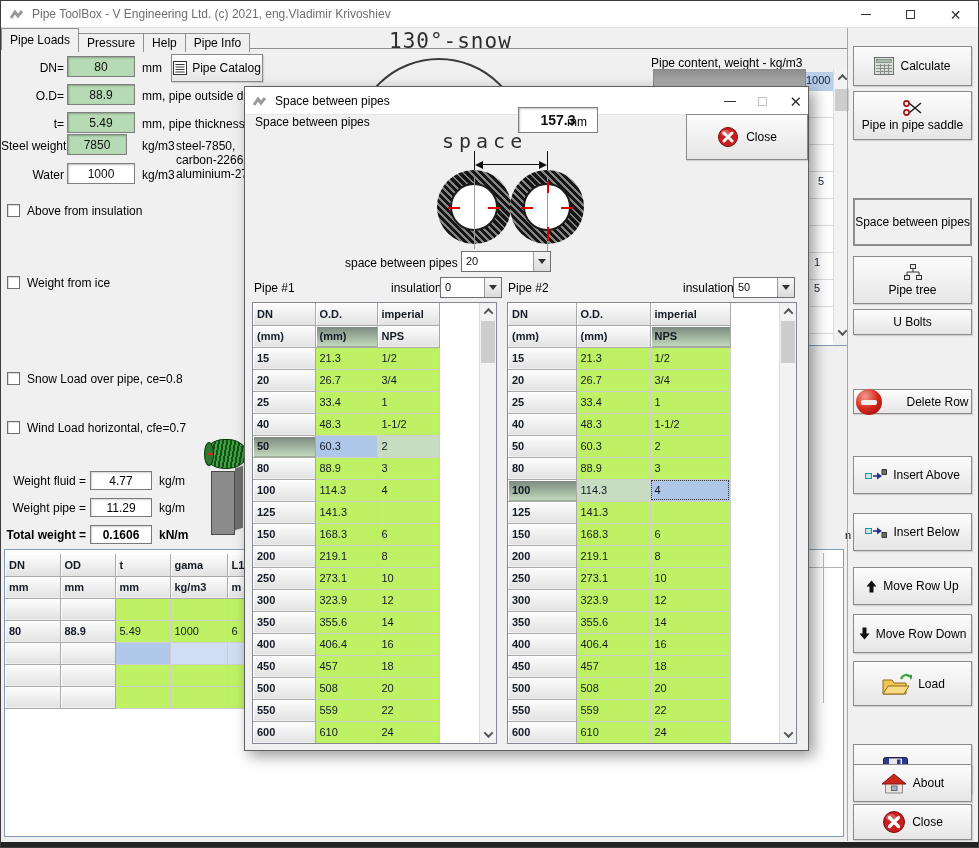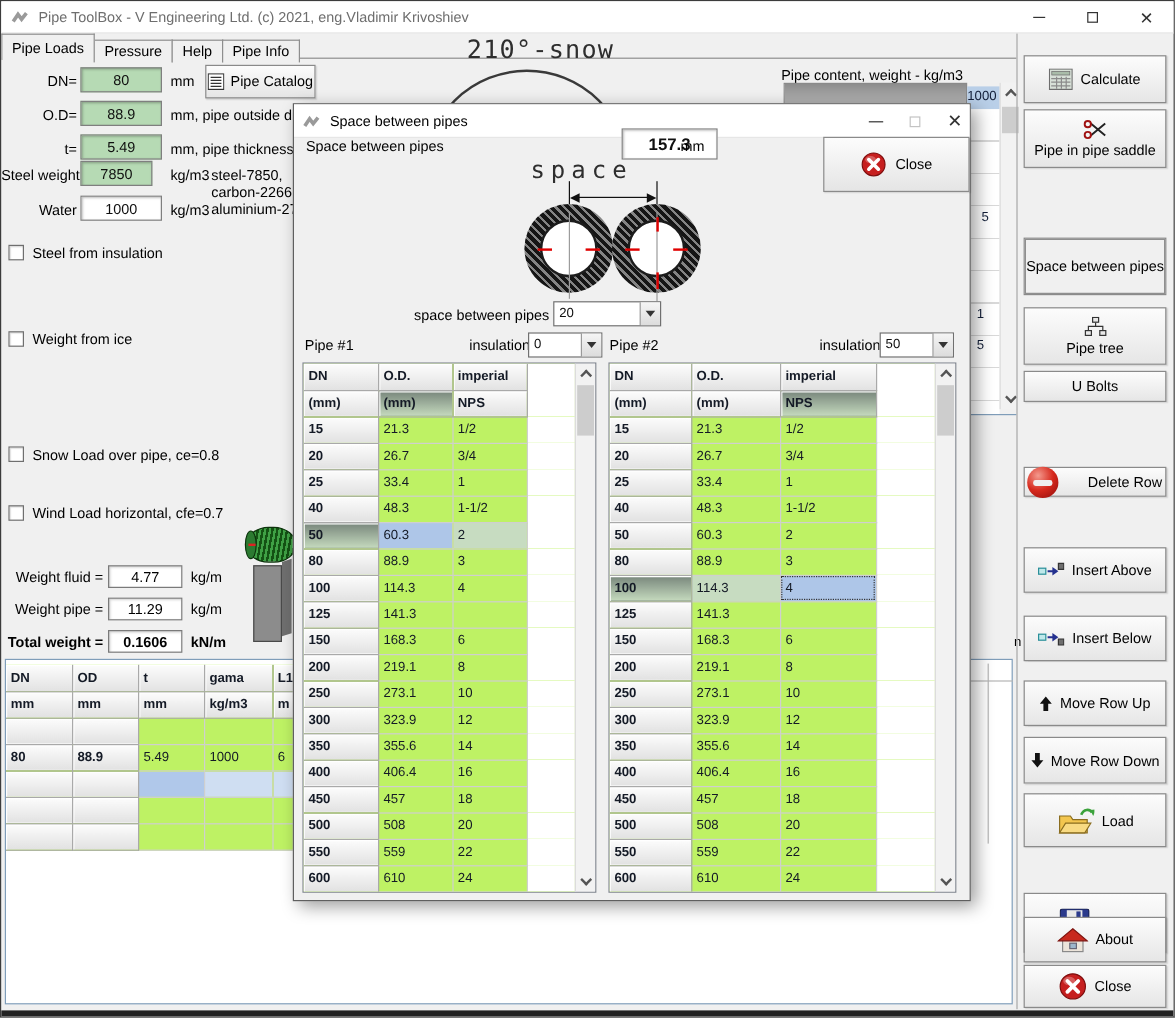--- a/index.html
+++ b/index.html
@@ -131,21 +131,21 @@
   <div class="rbtn" style="position:absolute;left:170px;top:53px;width:92px;height:28px;gap:5px;">
     <span style="display:inline-flex;">
       <svg width="14" height="14">
           <rect x="0.5" y="0.5" width="13" height="13" fill="#fff" stroke="#333"></rect>
           <path d="M2.5 3.5h9M2.5 6h9M2.5 8.5h9M2.5 11h9" stroke="#333"></path>
         </svg>
     </span>
     <span>Pipe Catalog</span>
   </div>
 
-  <span class="stencil" style="position:absolute;left:388px;top:28px;font-size:21px;letter-spacing:1px;">210°-snow</span>
+  <span class="stencil" style="position:absolute;left:388px;top:28px;font-size:21px;letter-spacing:1px;">130°-snow</span>
   <div style="position:absolute;left:352px;top:57px;width:172px;height:172px;border:2px solid #3a3a3a;border-radius:50%;"></div>
 
   <span class="lbl" style="left:650px;top:55px;font-size:12px;">Pipe content, weight - kg/m3</span>
   <div style="position:absolute;left:652px;top:68px;width:153px;height:22px;background:linear-gradient(#8d8d8d,#bdbdbd);border:1px solid #8a8a8a;"></div>
   <div class="frag" style="left:805px;top:71px;width:28px;background:#b9cfe8;height:19px;padding-top:2px;">1000</div>
   <div style="position:absolute;left:808px;top:90px;width:24px;height:254px;background:repeating-linear-gradient(#ffffff 0 26px,#d8d8d8 26px 27px);"></div>
   <div style="position:absolute;left:808px;top:344px;width:38px;height:1px;background:#7f9db9;"></div>
   <span class="frag" style="left:817px;top:174px;">5</span>
   <span class="frag" style="left:813px;top:255px;">1</span>
   <span class="frag" style="left:813px;top:281px;">5</span>
@@ -153,21 +153,21 @@
     <div class="sb" style="top:0;">
         <span class="chev up"></span>
       </div>
     <div class="thumb" style="top:20px;height:22px;"></div>
     <div class="sb" style="bottom:0;">
         <span class="chev dn"></span>
       </div>
   </div>
 
   <span class="chk" style="left:6px;top:203px;"></span>
-  <span class="lbl" style="left:26px;top:203px;">Steel from insulation</span>
+  <span class="lbl" style="left:26px;top:203px;">Above from insulation</span>
   <span class="chk" style="left:6px;top:275px;"></span>
   <span class="lbl" style="left:26px;top:275px;">Weight from ice</span>
   <span class="chk" style="left:6px;top:371px;"></span>
   <span class="lbl" style="left:26px;top:371px;">Snow Load over pipe, ce=0.8</span>
   <span class="chk" style="left:6px;top:420px;"></span>
   <span class="lbl" style="left:26px;top:420px;">Wind Load horizontal, cfe=0.7</span>
 
   <div style="position:absolute;left:3px;top:470px;width:235px;">
 
   <div style="position:relative;height:27px;">

